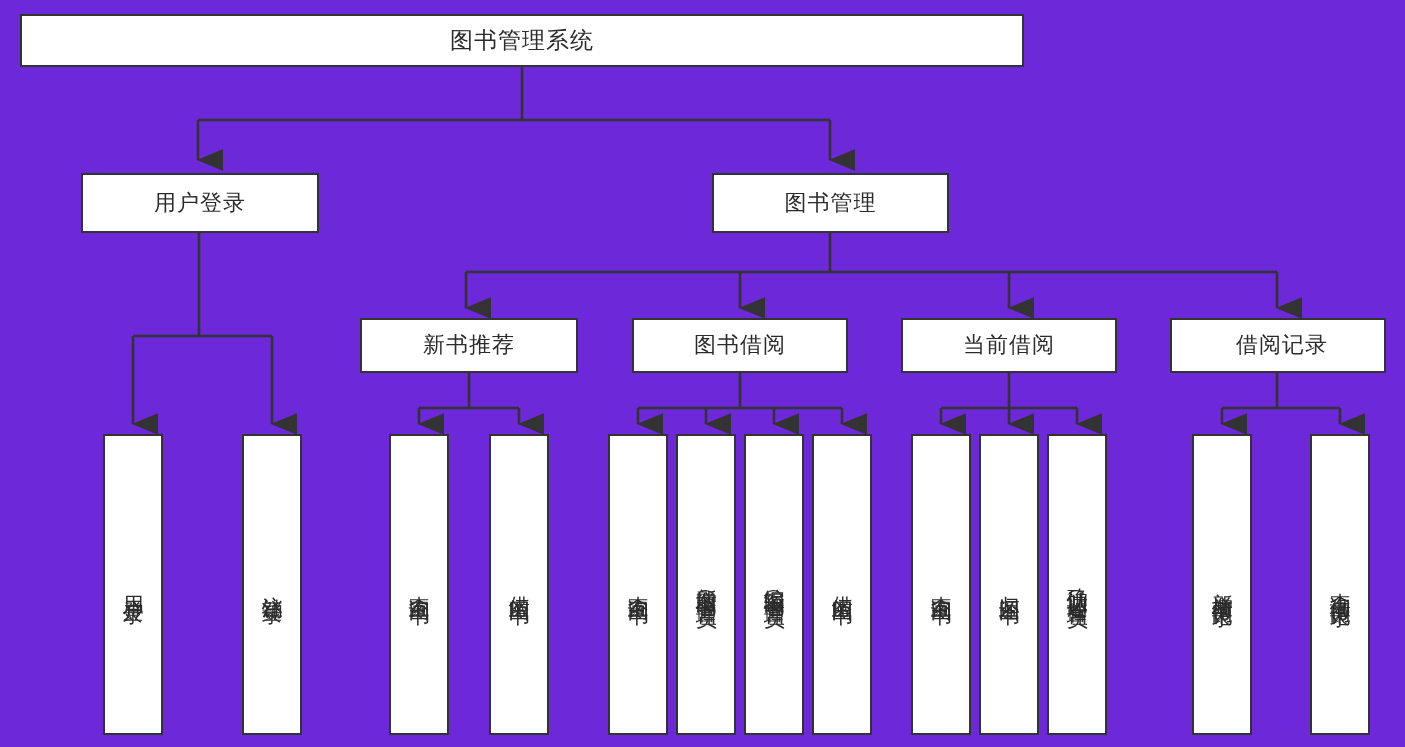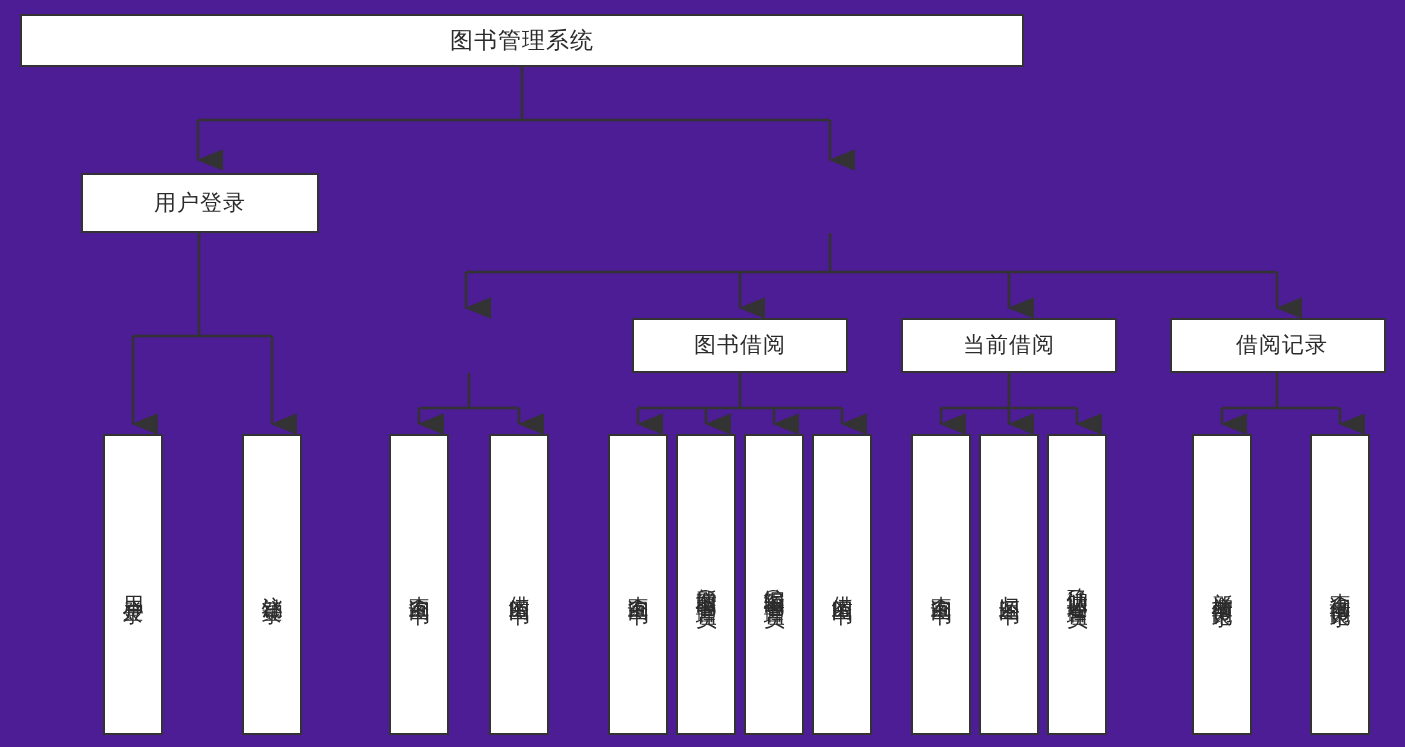--- a/index.html
+++ b/index.html
@@ -11,21 +11,21 @@
   body {
     font-family: "DejaVu Sans", "Liberation Sans", sans-serif;
     width: 1405px;
     height: 747px;
     overflow: hidden;
   }
   #diagram-root {
     position: relative;
     width: 1405px;
     height: 747px;
-    background: #4c1d95;
+    background: #6d28d9;
   }
   #edges-layer {
     position: absolute;
     left: 0;
     top: 0;
     width: 1405px;
     height: 747px;
   }
   .node {
     position: absolute;
@@ -123,21 +123,27 @@
     </g>
   </svg>
 
   <div class="node horizontal root" style="left:20px; top:14px; width:1004px; height:53px;">
     <span>图书管理系统</span>
   </div>
 
   <div class="node horizontal" style="left:81px; top:173px; width:238px; height:60px;">
     <span>用户登录</span>
   </div>
+  <div class="node horizontal" style="left:712px; top:173px; width:237px; height:60px;">
+    <span>图书管理</span>
+  </div>
 
+  <div class="node horizontal" style="left:360px; top:318px; width:218px; height:55px;">
+    <span>新书推荐</span>
+  </div>
   <div class="node horizontal" style="left:632px; top:318px; width:216px; height:55px;">
     <span>图书借阅</span>
   </div>
   <div class="node horizontal" style="left:901px; top:318px; width:216px; height:55px;">
     <span>当前借阅</span>
   </div>
   <div class="node horizontal" style="left:1170px; top:318px; width:216px; height:55px;padding-left:8px;">
     <span>借阅记录</span>
   </div>
 

